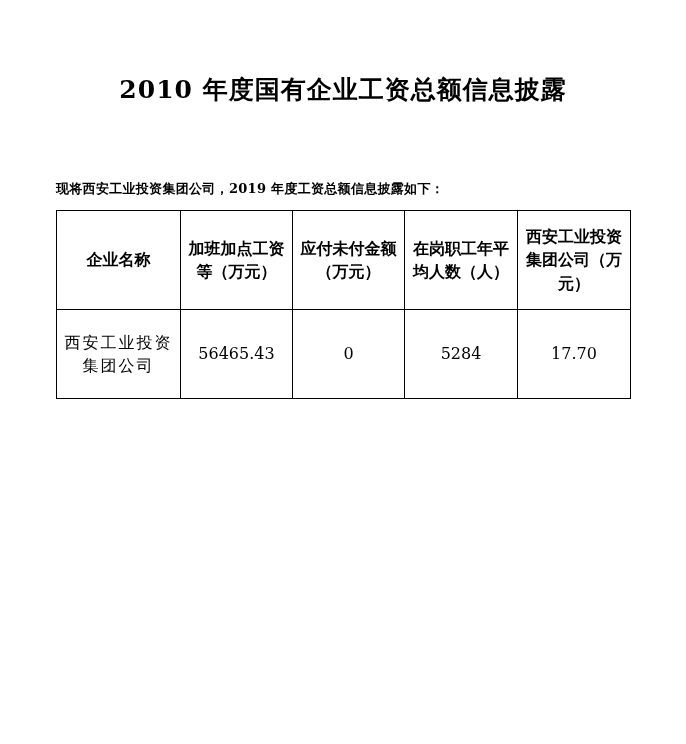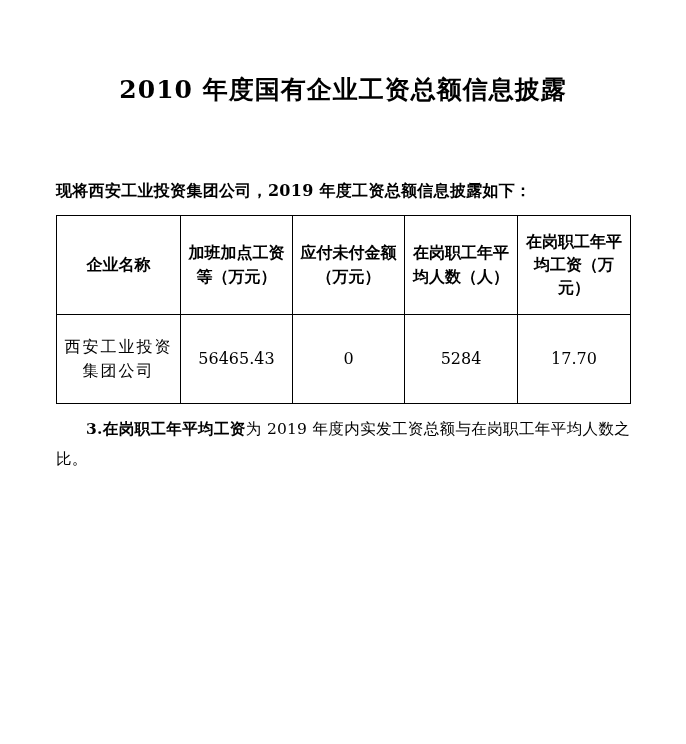--- a/index.html
+++ b/index.html
@@ -25,21 +25,21 @@
     text-align: center;
     font-size: 25px;
     font-weight: bold;
     letter-spacing: 1px;
     margin-top: 74px;
     margin-bottom: 0;
     line-height: 1.3;
     font-family: "DejaVu Serif", serif;
   }
   .intro {
-    font-size: 16px;
+    font-size: 13px;
     font-weight: bold;
     margin-top: 72px;
     margin-bottom: 12px;
     line-height: 1.5;
     letter-spacing: 0.3px;
   }
   table.salary-table {
     border-collapse: collapse;
     width: 574px;
     table-layout: fixed;
@@ -103,33 +103,30 @@
       <col class="col-b">
       <col class="col-c">
       <col class="col-d">
     </colgroup>
     <thead>
       <tr>
         <th>企业名称</th>
         <th>加班加点工资等（万元）</th>
         <th>应付未付金额（万元）</th>
         <th>在岗职工年平均人数（人）</th>
-        <th>在岗职工年平均工资（万元）</th>
+        <th>西安工业投资集团公司（万元）</th>
       </tr>
     </thead>
     <tbody>
       <tr>
         <td class="cell-company">西安工业投资集团公司</td>
         <td>56465.43</td>
         <td>0</td>
         <td>5284</td>
         <td>17.70</td>
       </tr>
     </tbody>
   </table>
 
   <div class="notes">
-    <p class="note indent">
-      <b>3.在岗职工年平均工资</b><span>为 2019 年度内实发工资总额与在岗职工年平均人数之比。</span>
-    </p>
   </div>
 
 </div>
 
 </body></html>

